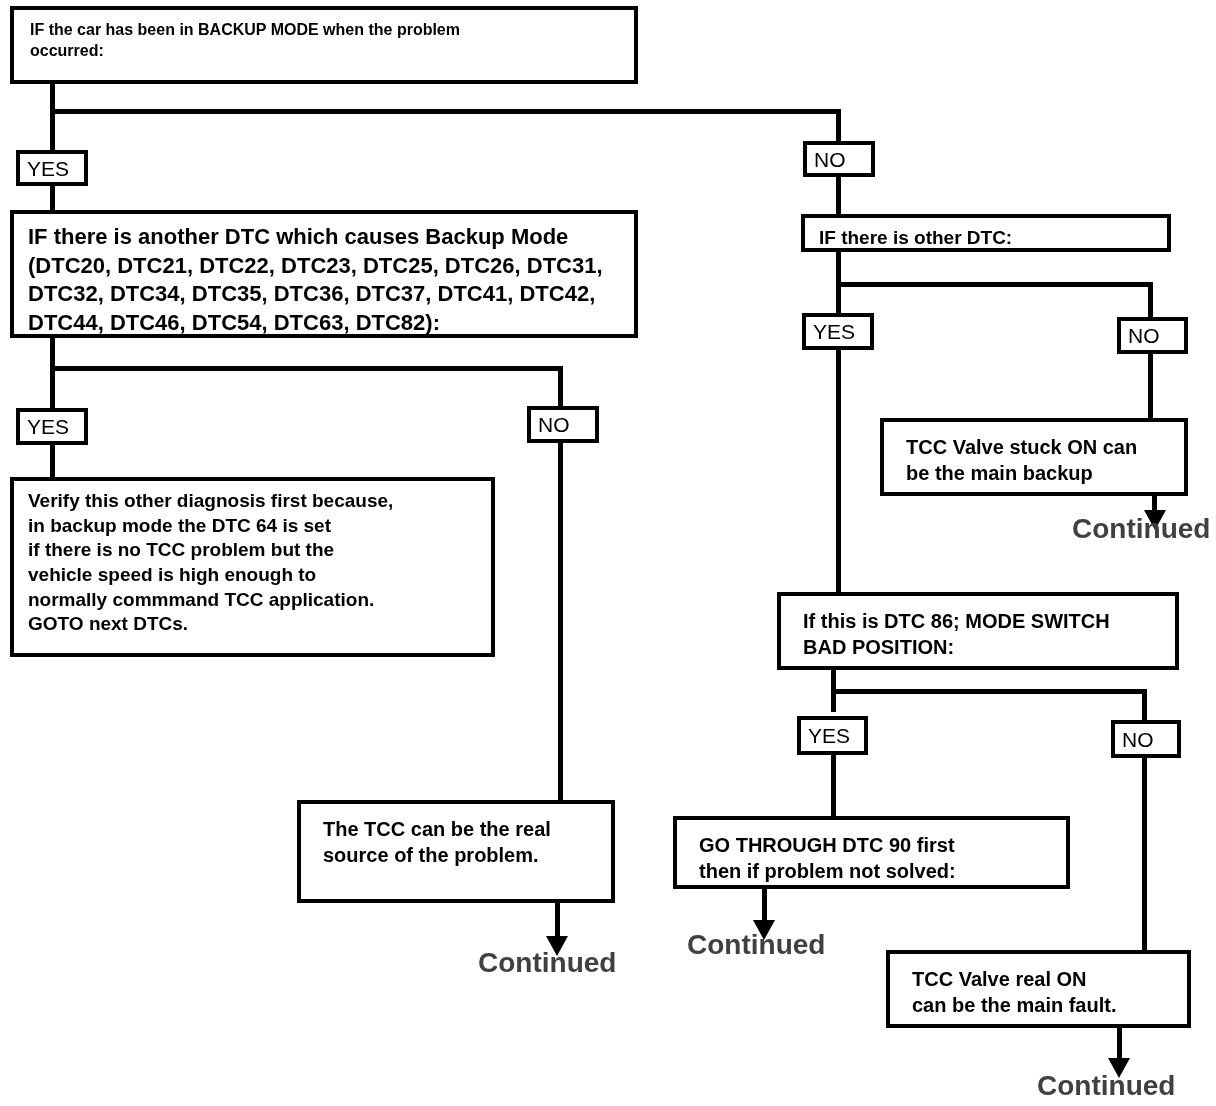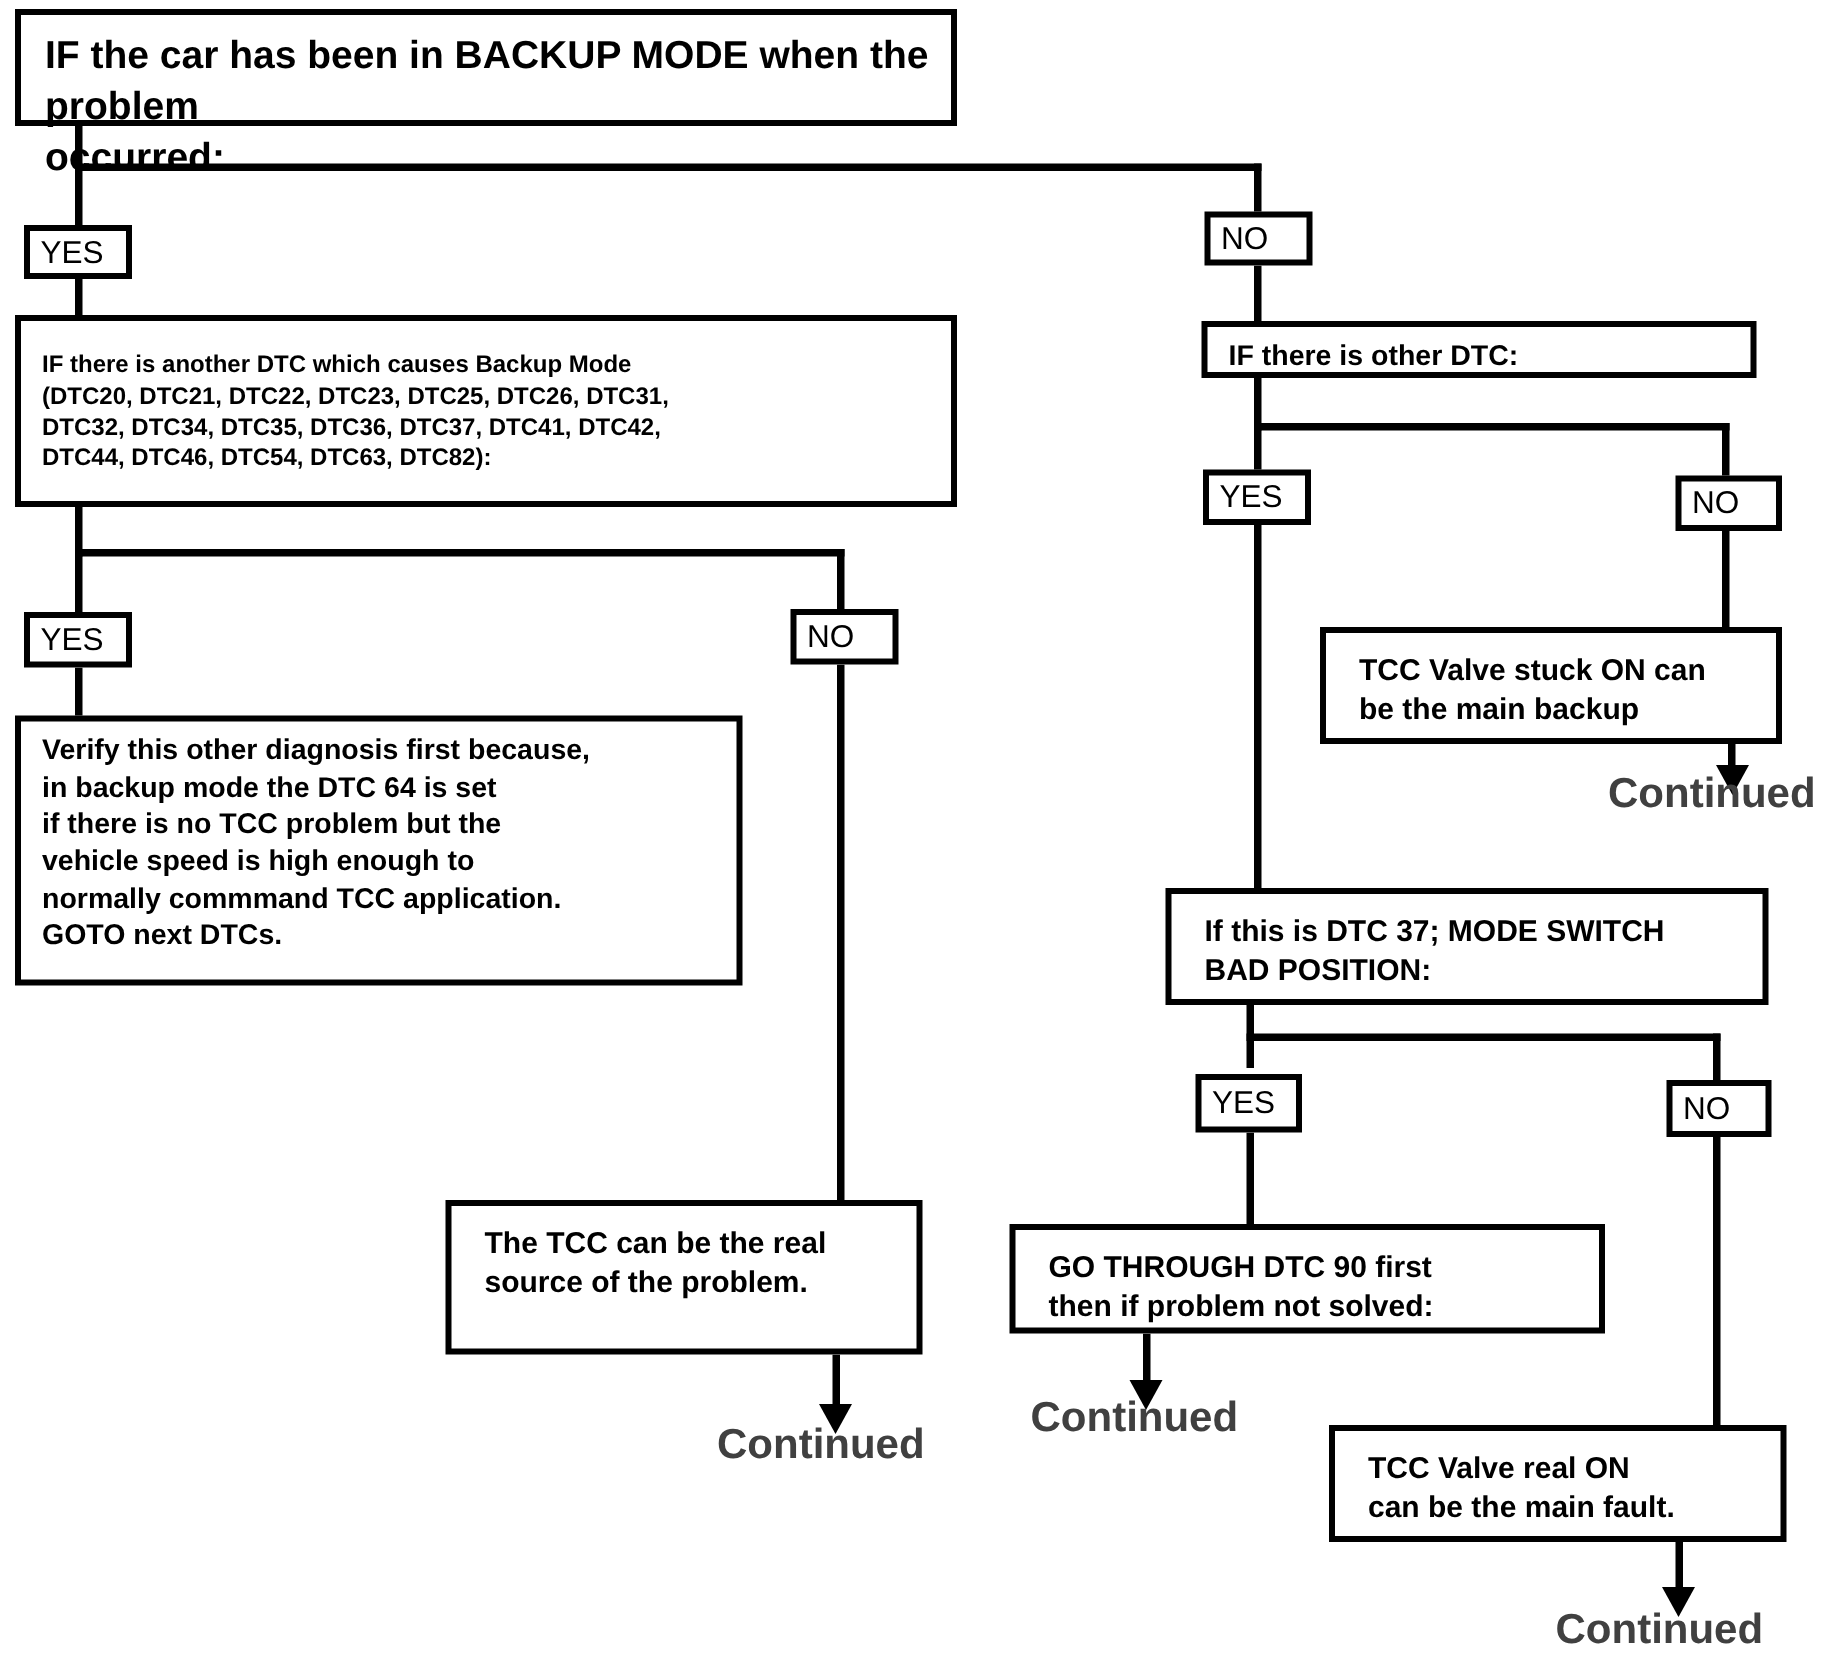--- a/index.html
+++ b/index.html
@@ -69,23 +69,23 @@
     z-index: 2;
   }
   .continued {
     position: absolute;
     color: #404040;
     font-weight: bold;
     font-size: 28px;
     white-space: nowrap;
     z-index: 3;
   }
-  .t17 { font-size: 16px; padding: 20px 0 0 14px; }
+  .t17 { font-size: 22px; padding: 9px 0 0 14px; }
   .t19 { font-size: 19px; padding: 8px 0 0 14px; }
-  .t20 { font-size: 26px; padding: 10px 0 0 16px; }
+  .t20 { font-size: 16px; padding: 10px 0 0 16px; }
   .t20c { font-size: 20px; padding: 12px 0 0 22px; }
 </style>
 </head>
 <body>
 
 <div id="stage">
 
   <div class="box t20" style="left:10px; top:6px; width:628px; height:78px;">
     <span class="txt">IF the car has been in BACKUP MODE when the problem
 occurred:</span>
@@ -174,21 +174,21 @@
 be the main backup</span>
   </div>
 
   <div class="vline" style="left:1152px; top:496px; height:18px;"></div>
   <div class="arrowhead" style="left:1144px; top:510px;"></div>
   <span class="continued" style="left:1072px; top:513px;">Continued</span>
 
   <div class="vline" style="left:836px; top:350px; height:246px;"></div>
 
   <div class="box t20c" style="left:777px; top:592px; width:402px; height:78px;">
-    <span class="txt">If this is DTC 37; MODE SWITCH
+    <span class="txt">If this is DTC 86; MODE SWITCH
 BAD POSITION:</span>
   </div>
 
   <div class="vline" style="left:831px; top:670px; height:42px;"></div>
   <div class="hline" style="left:831px; top:689px; width:316px;"></div>
   <div class="vline" style="left:1142px; top:689px; height:36px;"></div>
 
   <div class="chip" style="left:797px; top:716px; width:71px; height:39px;">
     <span>YES</span>
   </div>

